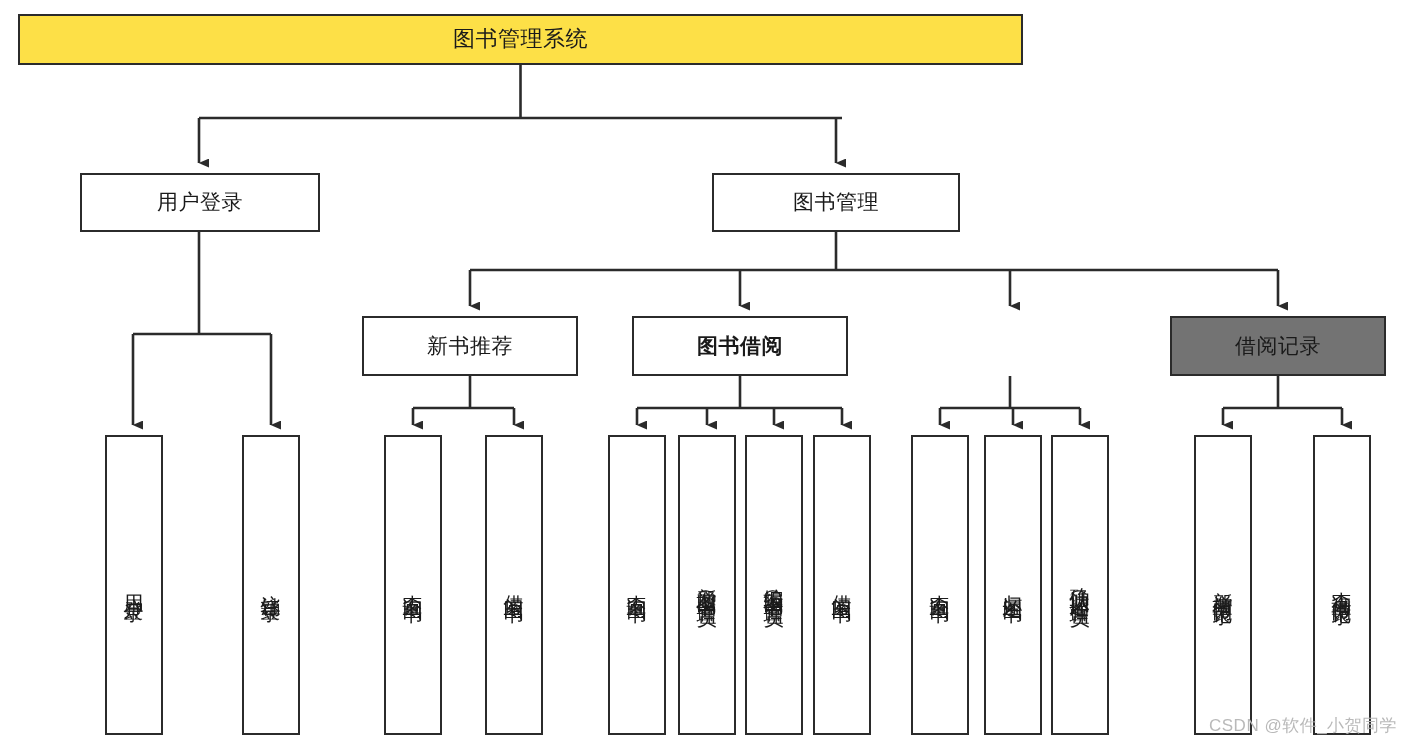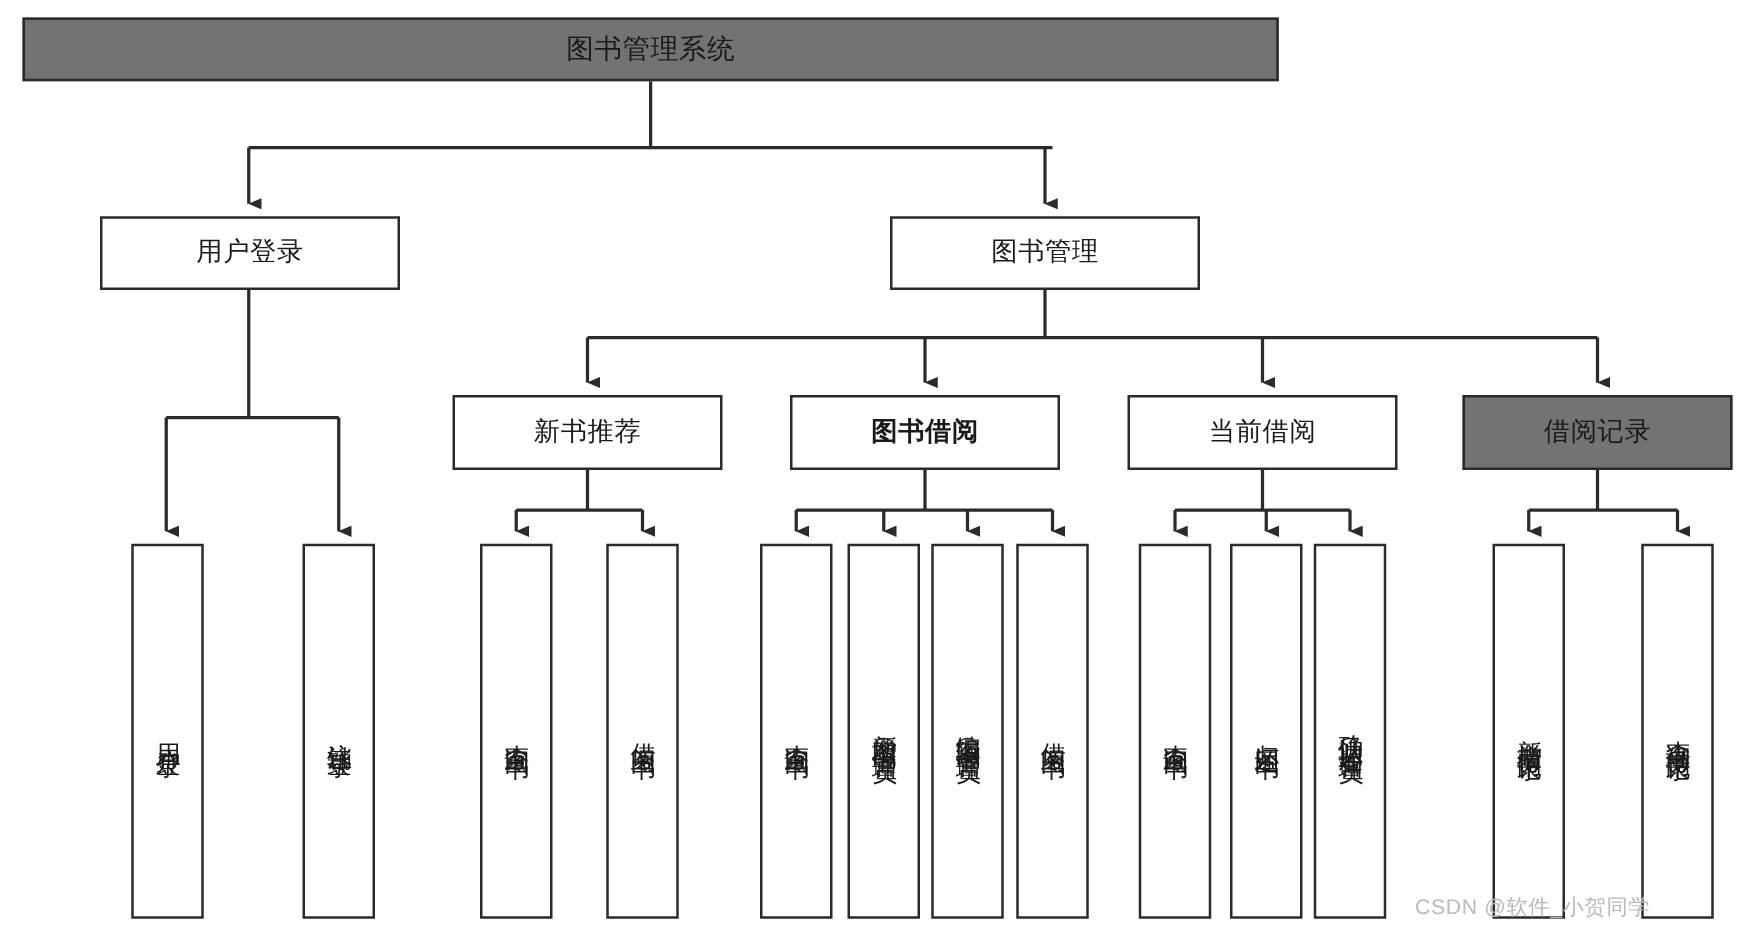--- a/index.html
+++ b/index.html
@@ -53,21 +53,21 @@
   #connectors {
     position: absolute;
     left: 0;
     top: 0;
     width: 1405px;
     height: 747px;
     pointer-events: none;
   }
   .watermark {
     position: absolute;
-    left: 1132px;
+    left: 1209px;
     top: 714px;
     font-size: 17px;
     color: #b9b9b9;
     letter-spacing: 0.5px;
     white-space: nowrap;
   }
 </style>
 </head>
 <body>
 
@@ -116,39 +116,36 @@
       <path d="M 1013,408 L 1013,425" marker-end="url(#arrowhead)"></path>
       <path d="M 1080,408 L 1080,425" marker-end="url(#arrowhead)"></path>
 
       <path d="M 1278,376 L 1278,408"></path>
       <path d="M 1223,408 L 1342,408"></path>
       <path d="M 1223,408 L 1223,425" marker-end="url(#arrowhead)"></path>
       <path d="M 1342,408 L 1342,425" marker-end="url(#arrowhead)"></path>
     </g>
   </svg>
 
-  <div class="node root" style="left: 18px; top: 14px; width: 1005px; height: 51px; border-color: rgb(43, 43, 43); background: #737373;">
+  <div class="node root" style="left: 18px; top: 14px; width: 1005px; height: 51px; border-color: rgb(43, 43, 43); background: #fde047;">
     <span class="node-label" style="color: rgb(26, 26, 26);">图书管理系统</span>
   </div>
 
   <div class="node level2" style="left: 80px; top: 173px; width: 240px; height: 59px; border-color: rgb(43, 43, 43); background: rgb(255, 255, 255);">
     <span class="node-label" style="color: rgb(26, 26, 26);">用户登录</span>
   </div>
   <div class="node level3" style="left: 362px; top: 316px; width: 216px; height: 60px; border-color: rgb(43, 43, 43); background: rgb(255, 255, 255);">
     <span class="node-label" style="color: rgb(26, 26, 26);">新书推荐</span>
   </div>
 
   <div class="node level2" style="left: 712px; top: 173px; width: 248px; height: 59px; border-color: rgb(43, 43, 43); background: rgb(255, 255, 255);">
     <span class="node-label" style="color: rgb(26, 26, 26);">图书管理</span>
   </div>
   <div class="node level3" style="left: 632px; top: 316px; width: 216px; height: 60px; border-color: rgb(43, 43, 43); background: rgb(255, 255, 255);">
     <span class="node-label" style="color: rgb(26, 26, 26); font-weight: bold;">图书借阅</span>
-  </div>
-  <div class="node level3" style="left: 902px; top: 316px; width: 216px; height: 60px; border-color: rgb(43, 43, 43); background: rgb(255, 255, 255);">
-    <span class="node-label" style="color: rgb(26, 26, 26);">当前借阅</span>
   </div>
   <div class="node level3" style="left: 1170px; top: 316px; width: 216px; height: 60px; border-color: rgb(43, 43, 43); background: #737373;">
     <span class="node-label" style="color: rgb(26, 26, 26);">借阅记录</span>
   </div>
 
   <div class="node leaf vertical" style="left: 105px; top: 435px; width: 58px; height: 300px; border-color: rgb(43, 43, 43); background: rgb(255, 255, 255);">
     <span class="node-label" style="color: rgb(26, 26, 26);">用户登录</span>
   </div>
   <div class="node leaf vertical" style="left: 242px; top: 435px; width: 58px; height: 300px; border-color: rgb(43, 43, 43); background: rgb(255, 255, 255);">
     <span class="node-label" style="color: rgb(26, 26, 26);">注销登录</span>

